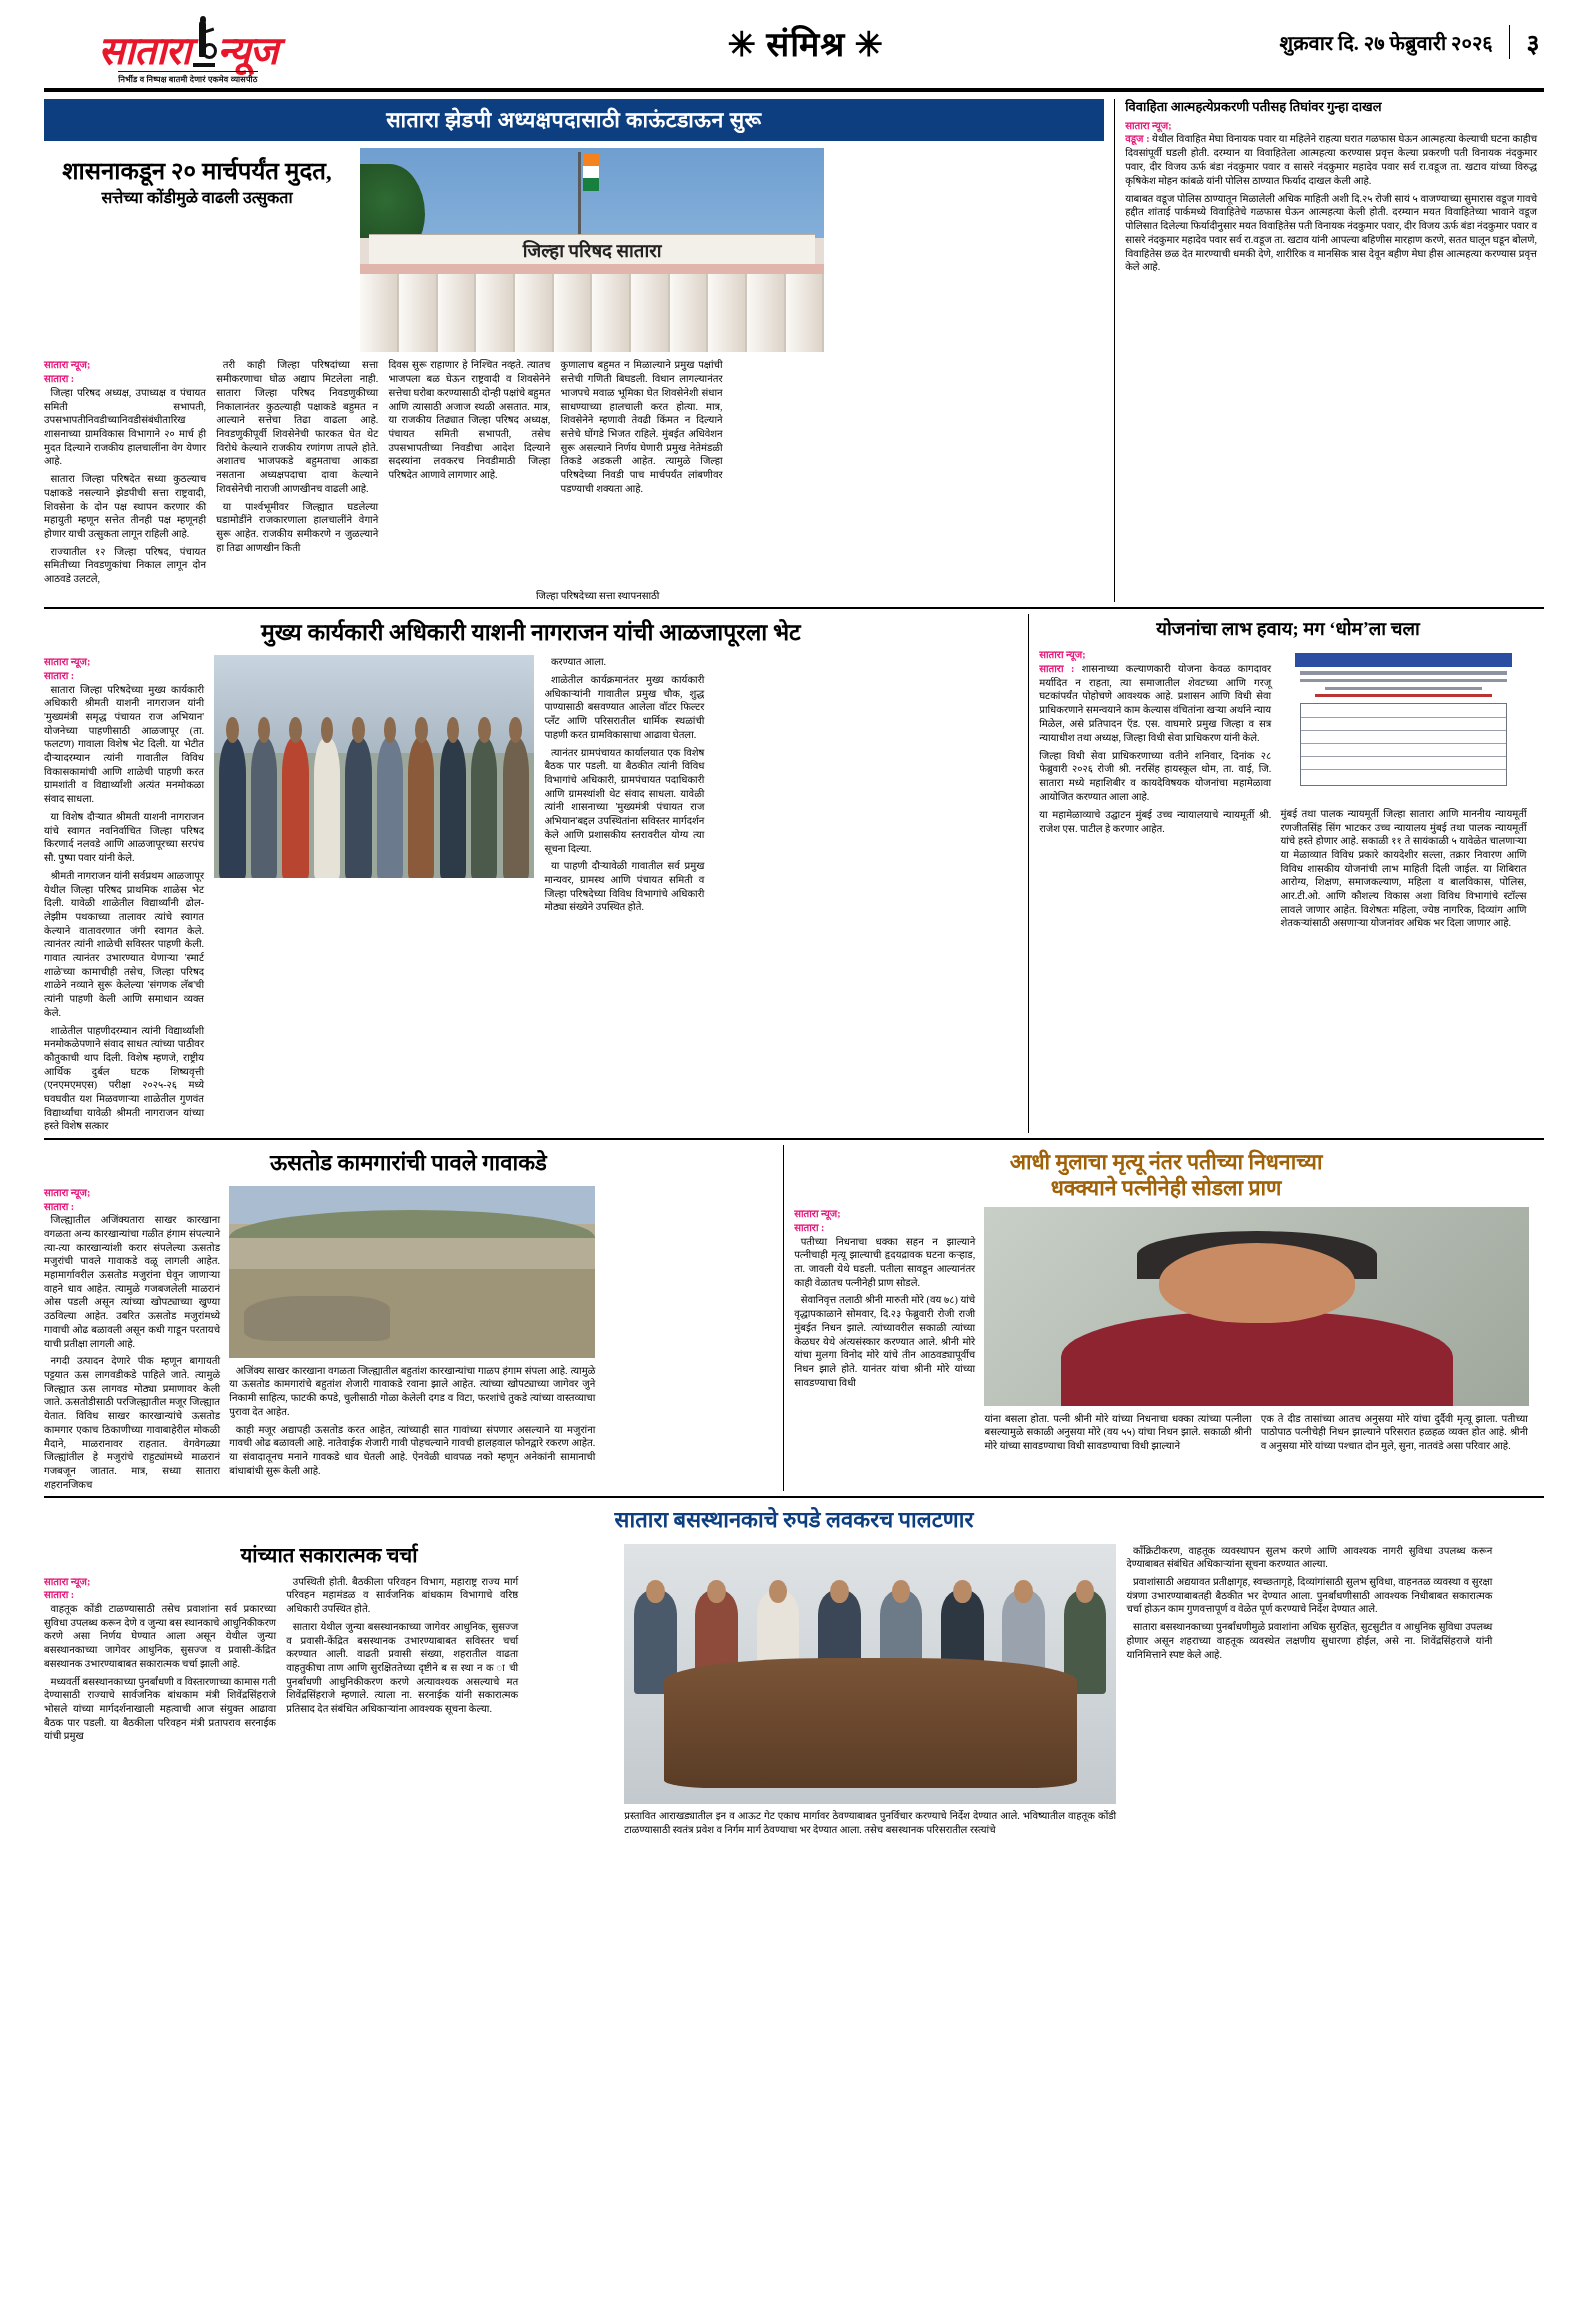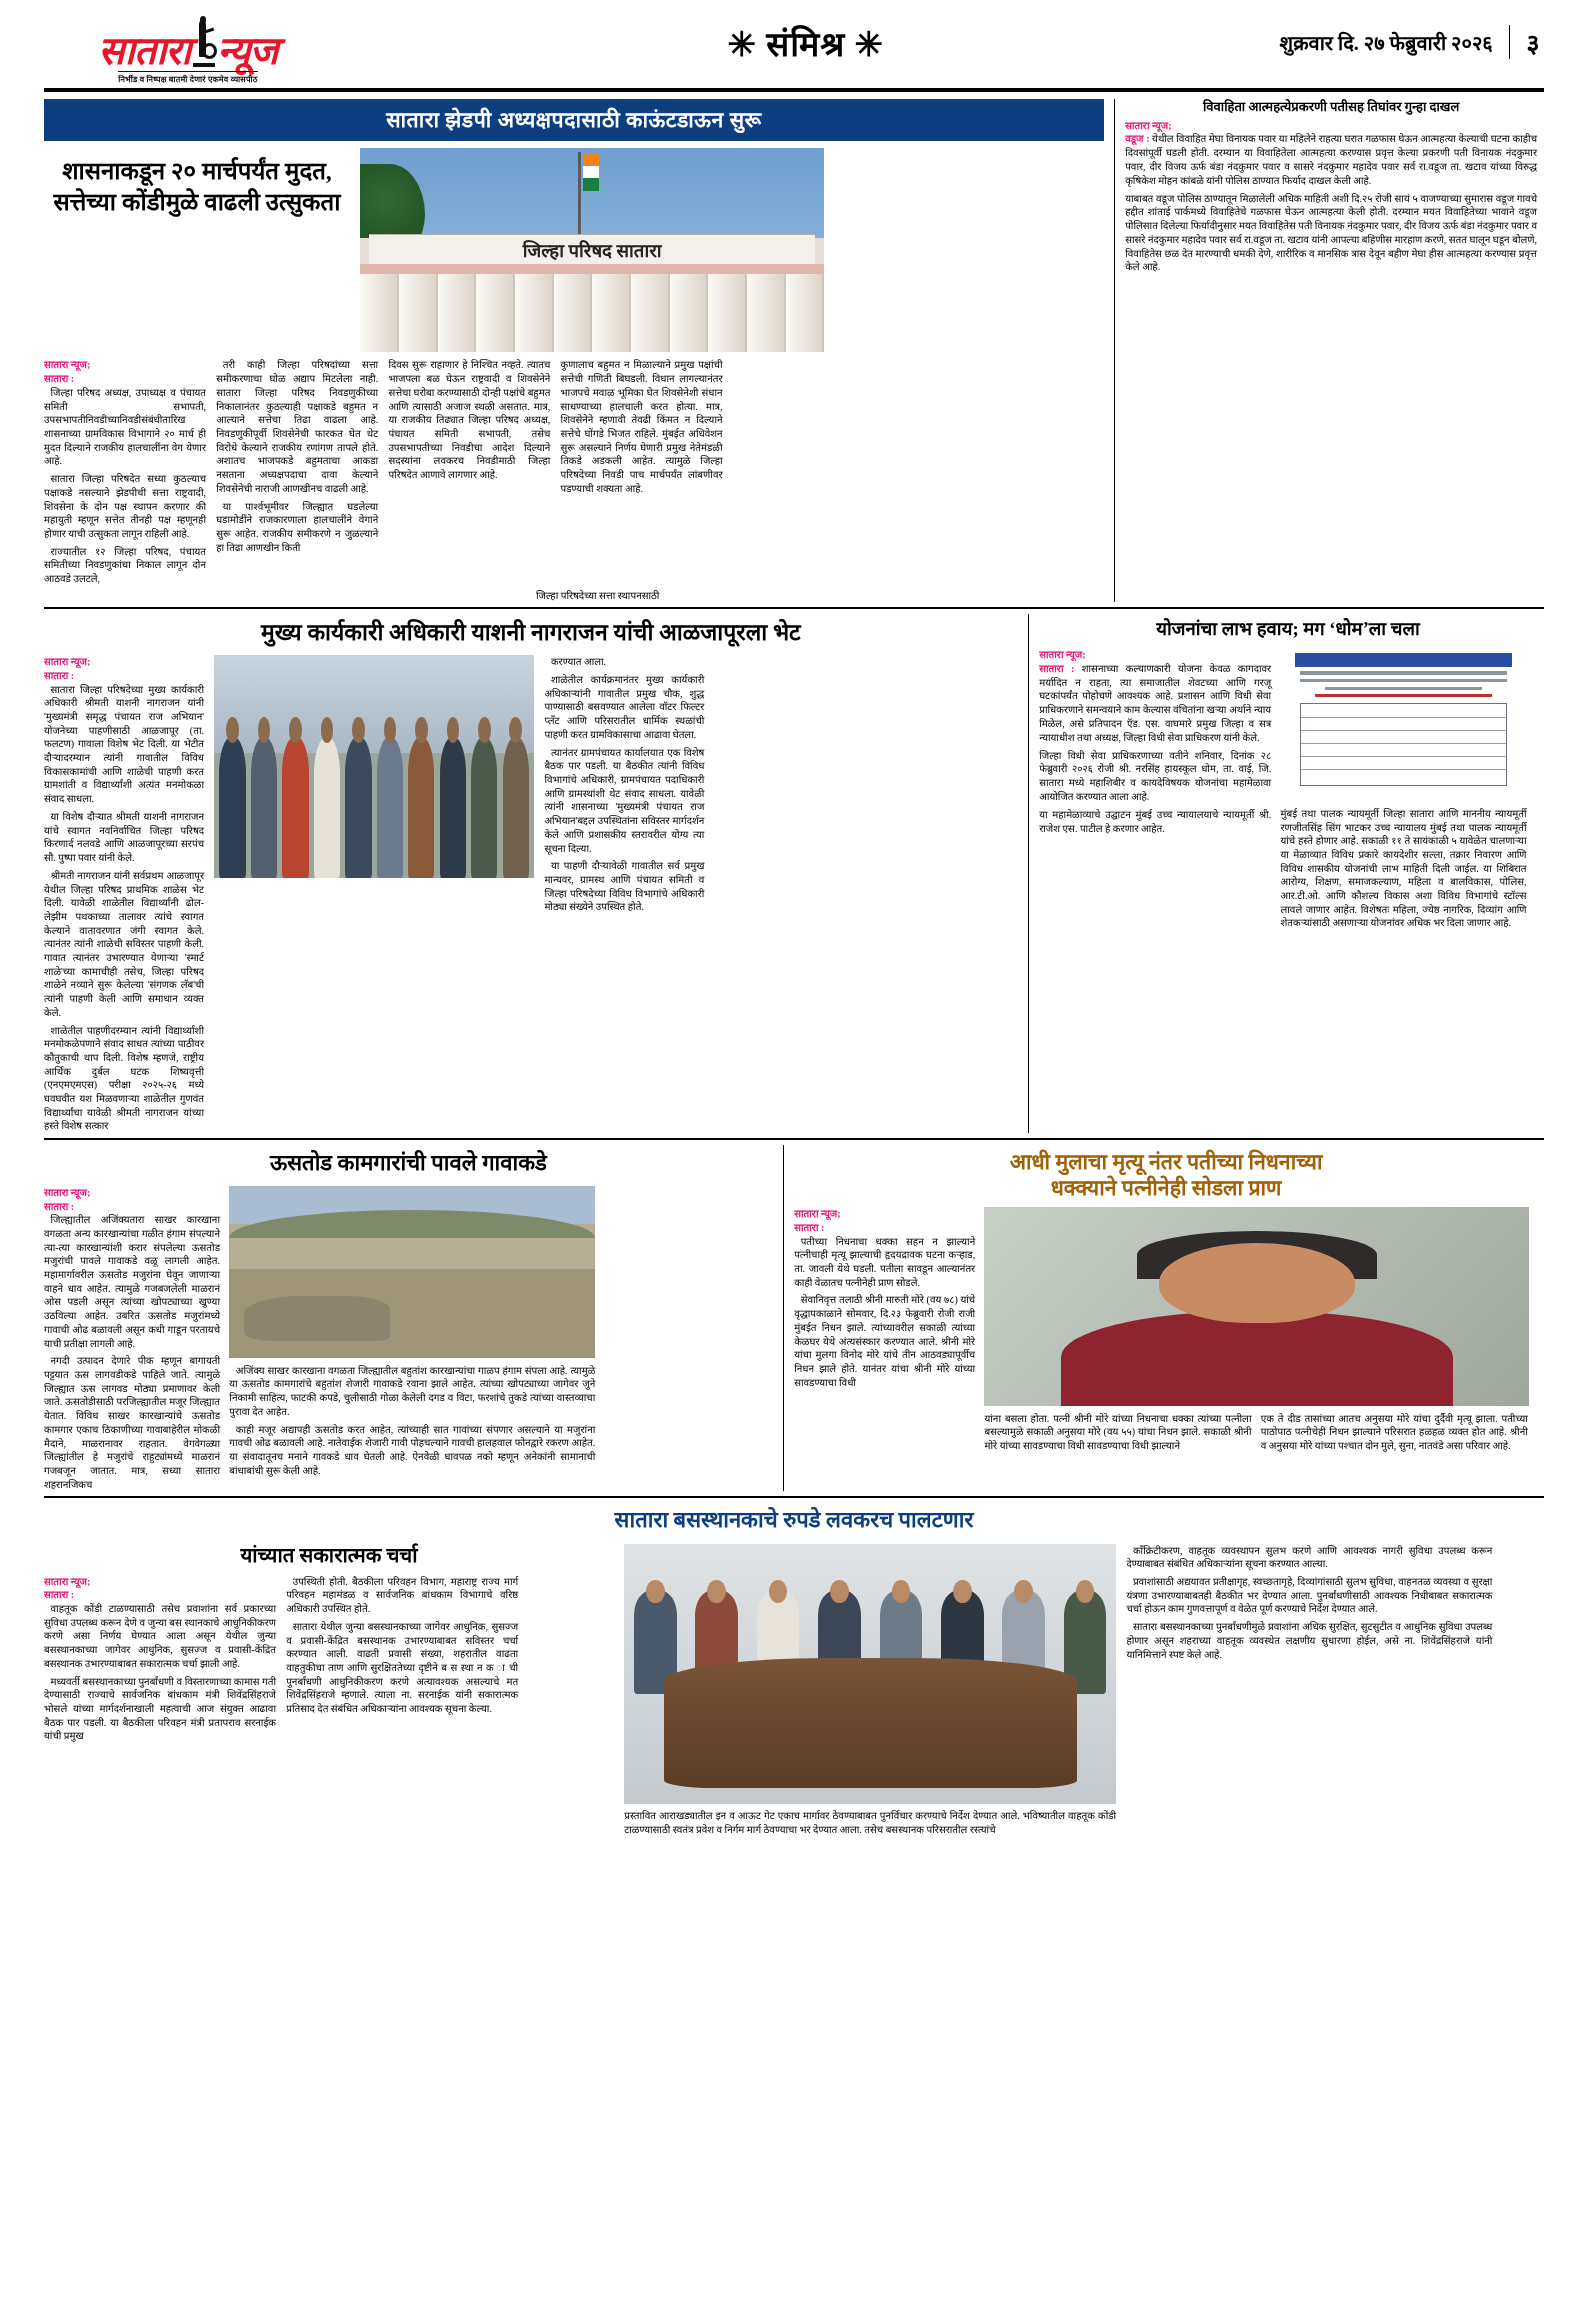--- a/index.html
+++ b/index.html
@@ -167,21 +167,21 @@
   <div class="rule-gap"></div>
 
   <div class="sec1">
 
     <div class="sec1-left">
       <div class="band band1">सातारा झेडपी अध्यक्षपदासाठी काऊंटडाऊन सुरू</div>
 
       <div style="display:flex; gap:10.2px; margin-top:7.4px;">
         <div style="width:306px;">
           <div class="hl-black s1head">शासनाकडून २० मार्चपर्यंत मुदत,</div>
-          <div class="hl-black" style="font-size:24px;">सत्तेच्या कोंडीमुळे वाढली उत्सुकता</div>
+          <div class="hl-black" style="font-size:16px;">सत्तेच्या कोंडीमुळे वाढली उत्सुकता</div>
         </div>
         <div class="photo s1photo">
           <span class="zp-sky"></span>
           <span class="zp-tree"></span>
           <span class="zp-pole"></span>
             <span class="zp-flag"></span>
           <span class="zp-bld"></span>
           <span class="zp-sign">जिल्हा परिषद सातारा</span>
           <span class="zp-strip"></span>
           <span class="zp-cols">
@@ -211,21 +211,21 @@
             <span style="display: block; text-indent: 6.5px;">तरी काही जिल्हा परिषदांच्या सत्ता समीकरणाचा घोळ अद्याप मिटलेला नाही. सातारा जिल्हा परिषद निवडणुकीच्या निकालानंतर कुठल्याही पक्षाकडे बहुमत न आल्याने सत्तेचा तिढा वाढला आहे. निवडणुकीपूर्वी शिवसेनेची फारकत घेत थेट विरोधे केल्याने राजकीय रणांगण तापले होते. अशातच भाजपकडे बहुमताचा आकडा नसताना अध्यक्षपदाचा दावा केल्याने शिवसेनेची नाराजी आणखीनच वाढली आहे.</span>
             <span style="display: block; margin-top: 4.2px; text-indent: 6.5px;">या पार्श्वभूमीवर जिल्ह्यात घडलेल्या घडामोडींने राजकारणाला हालचालींने वेगाने सुरू आहेत. राजकीय समीकरणे न जुळल्याने हा तिढा आणखीन किती</span>
           </div>
         <div class="s1c col-text">दिवस सुरू राहाणार हे निश्चित नव्हते. त्यातच भाजपला बळ घेऊन राष्ट्रवादी व शिवसेनेने सत्तेचा घरोबा करण्यासाठी दोन्ही पक्षांचे बहुमत आणि त्यासाठी अजाज स्थळी असतात. मात्र, या राजकीय तिढ्यात जिल्हा परिषद अध्यक्ष, पंचायत समिती सभापती, तसेच उपसभापतीच्या निवडीचा आदेश दिल्याने सदस्यांना लवकरच निवडीमाठी जिल्हा परिषदेत आणावे लागणार आहे.</div>
         <div class="s1c col-text">कुणालाच बहुमत न मिळाल्याने प्रमुख पक्षांची सत्तेची गणिती बिघडली. विधान लागल्यानंतर भाजपचे मवाळ भूमिका घेत शिवसेनेशी संधान साधण्याच्या हालचाली करत होत्या. मात्र, शिवसेनेने म्हणावी तेवढी किंमत न दिल्याने सत्तेचे घोंगडे भिजत राहिले. मुंबईत अधिवेशन सुरू असल्याने निर्णय घेणारी प्रमुख नेतेमंडळी तिकडे अडकली आहेत. त्यामुळे जिल्हा परिषदेच्या निवडी पाच मार्चपर्यंत लांबणीवर पडण्याची शक्यता आहे.</div>
       </div>
       <div class="col-text" style="margin-top:2.8px; width:325px; margin-left:492px;">जिल्हा परिषदेच्या सत्ता स्थापनसाठी</div>
     </div>
 
     <div class="sec1-right">
-      <div class="hl-black" style="font-size:13px; text-align:center; line-height:1.2;">विवाहिता आत्महत्येप्रकरणी पतीसह तिघांवर गुन्हा दाखल</div>
+      <div class="hl-black" style="font-size:13px; text-align:left; line-height:1.2;">विवाहिता आत्महत्येप्रकरणी पतीसह तिघांवर गुन्हा दाखल</div>
       <div class="col-text" style="margin-top:4.6px;">
         <div><span class="byline">सातारा न्यूज;</span></div>
         <div><span class="byline">वडूज :</span>
           <span>येथील विवाहित मेघा विनायक पवार या महिलेने राहत्या घरात गळफास घेऊन आत्महत्या केल्याची घटना काहीच दिवसांपूर्वी घडली होती. दरम्यान या विवाहितेला आत्महत्या करण्यास प्रवृत्त केल्या प्रकरणी पती विनायक नंदकुमार पवार, दीर विजय ऊर्फ बंडा नंदकुमार पवार व सासरे नंदकुमार महादेव पवार सर्व रा.वडूज ता. खटाव यांच्या विरुद्ध कृषिकेश मोहन कांबळे यांनी पोलिस ठाण्यात फिर्याद दाखल केली आहे.</span></div>
         <div style="margin-top:4.6px;">याबाबत वडूज पोलिस ठाण्यातून मिळालेली अधिक माहिती अशी दि.२५ रोजी सायं ५ वाजण्याच्या सुमारास वडूज गावचे हद्दीत शांताई पार्कमध्ये विवाहितेचे गळफास घेऊन आत्महत्या केली होती. दरम्यान मयत विवाहितेच्या भावाने वडूज पोलिसात दिलेल्या फिर्यादीनुसार मयत विवाहितेस पती विनायक नंदकुमार पवार, दीर विजय ऊर्फ बंडा नंदकुमार पवार व सासरे नंदकुमार महादेव पवार सर्व रा.वडूज ता. खटाव यांनी आपल्या बहिणीस मारहाण करणे, सतत घालून घडून बोलणे, विवाहितेस छळ देत मारण्याची धमकी देणे, शारीरिक व मानसिक त्रास देवून बहीण मेघा हीस आत्महत्या करण्यास प्रवृत्त केले आहे.</div>
       </div>
     </div>
   </div>
 
   <div class="rule-med" style="margin-top:4.6px;"></div>

